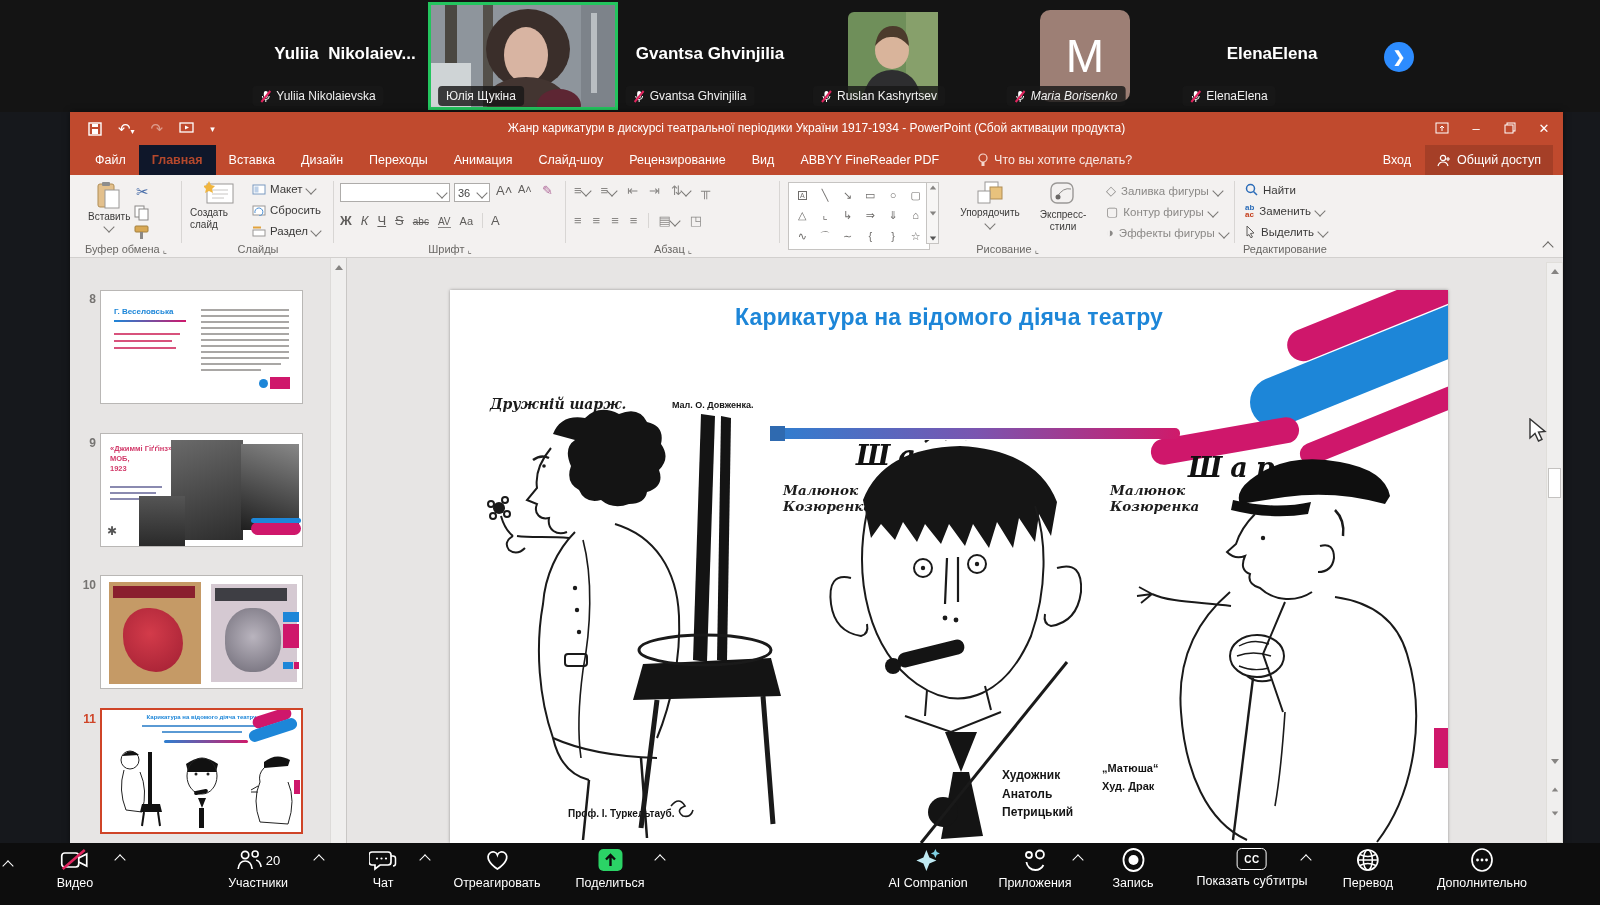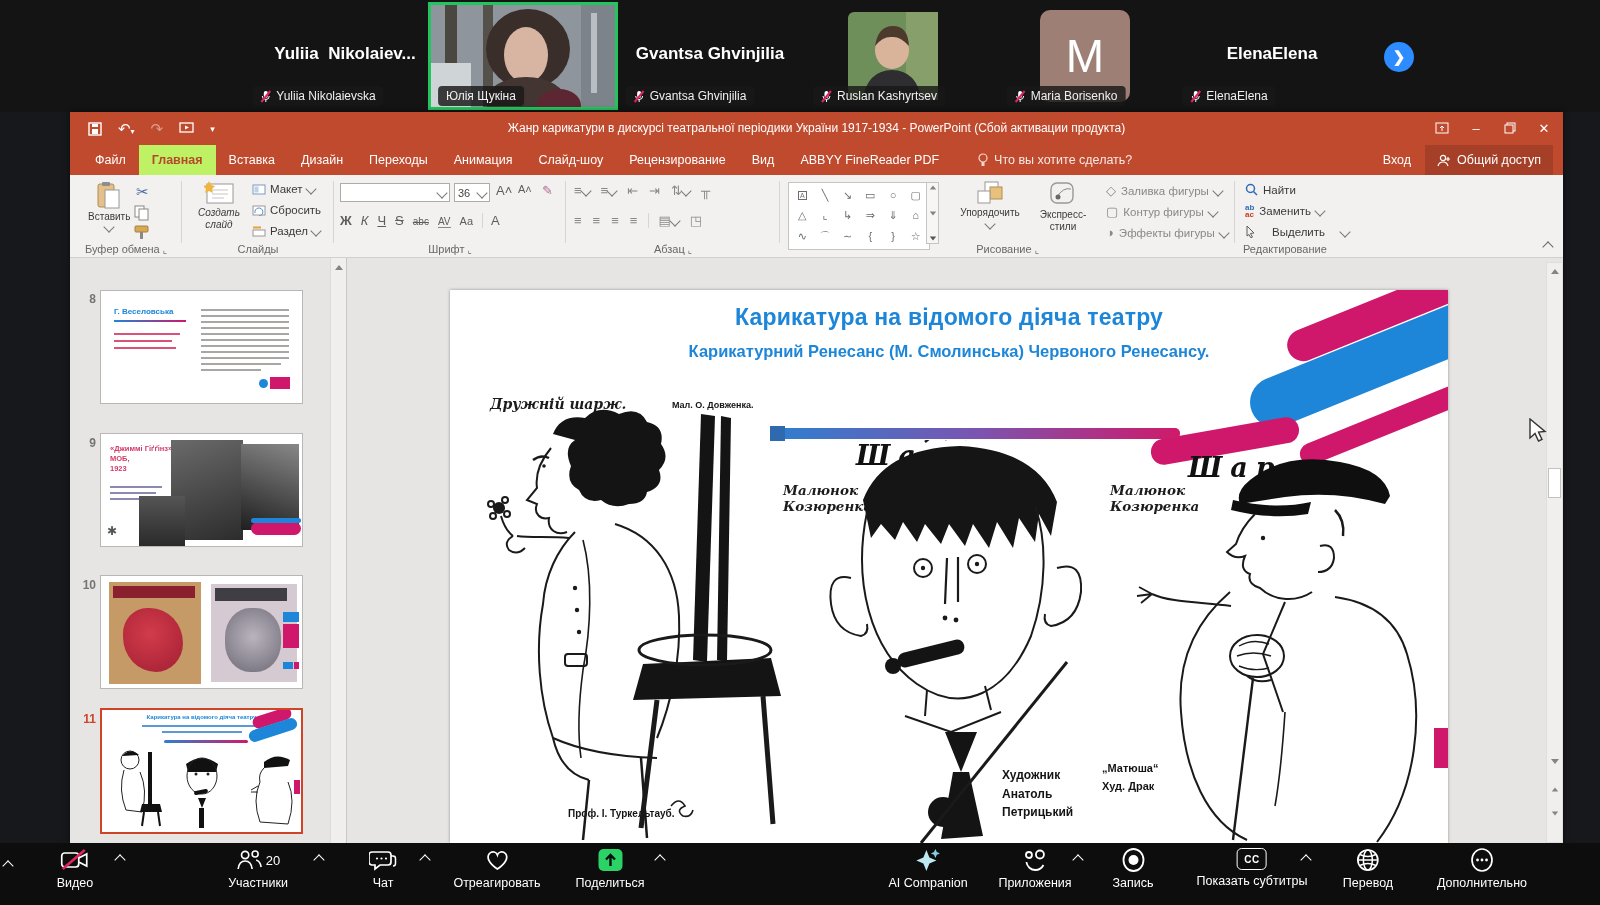--- a/index.html
+++ b/index.html
@@ -15,21 +15,21 @@
   .next-btn{width:30px;height:30px;border-radius:50%;background:#2d8cff;display:flex;align-items:center;justify-content:center;}
   .next-btn span{color:#fff;font-size:15px;font-weight:bold;}
   
   .ppt{left:70px;top:112px;width:1493px;height:731px;background:#f3f1f0;box-shadow:0 0 6px rgba(0,0,0,.5);}
   .tbar{left:0;top:0;width:1493px;height:33px;background:#c04a2e;color:#fff;}
   .tbar-title{font-size:12px;line-height:33px;text-align:center;width:100%;color:#fff;}
   .qat{display:flex;gap:16px;align-items:center;height:33px;padding-left:18px;color:#fff;font-size:13px;}
   .winbtn{width:34px;height:24px;display:flex;align-items:center;justify-content:center;color:#fff;font-size:13px;}
   .tabrow{left:0;top:33px;width:1493px;height:30px;background:#c04a2e;display:flex;align-items:flex-end;padding-left:12px;box-sizing:border-box;}
   .tab{color:#fff;font-size:12.5px;padding:0 13px;line-height:30px;}
-  .tab.active{background:#bef264;color:#b5482c;font-weight:bold;}
+  .tab.active{background:#0f172a;color:#b5482c;font-weight:bold;}
   .tellme{color:rgba(255,255,255,.88);font-size:12.5px;line-height:30px;display:flex;gap:6px;align-items:center;margin-left:26px;}
   .acct{position:absolute;right:10px;top:33px;height:30px;display:flex;align-items:center;color:#fff;font-size:12.5px;gap:0;}
   .share-tab{background:rgba(0,0,0,.14);height:30px;display:flex;align-items:center;padding:0 12px;gap:6px;}
   
   .ribbon{left:0;top:63px;width:1493px;height:83px;background:#f3f1f0;border-bottom:1px solid #d2d0ce;box-sizing:border-box;}
   .rgroup{position:absolute;top:0;height:82px;}
   .rgroup .gsep{position:absolute;right:0;top:6px;bottom:14px;width:1px;background:#d8d6d4;}
   .glabel{position:absolute;bottom:2px;left:0;right:0;text-align:center;font-size:11px;color:#696764;}
   .rsmall{font-size:11.5px;color:#3b3a39;}
   .glyph{color:#8a8886;font-size:13px;}
@@ -133,21 +133,21 @@
   </div>
   <div class="abs pill" style="left:879px;">
     <svg width="11" height="13">
         <rect x="3.5" y="1" width="4" height="7" rx="2" fill="#fff"></rect>
         <path d="M2,6 a3.5,3.5 0 0 0 7,0" stroke="#fff" fill="none"></path>
         <line x1="5.5" y1="9.5" x2="5.5" y2="12" stroke="#fff"></line>
         <line x1="1" y1="12" x2="10" y2="1" stroke="#e0245e" stroke-width="2"></line>
       </svg>
     <span>Ruslan Kashyrtsev</span>
   </div>
-  <div class="abs pill" style="left:1066px;">
+  <div class="abs pill" style="left:1066px;font-style:italic;">
     <svg width="11" height="13">
         <rect x="3.5" y="1" width="4" height="7" rx="2" fill="#fff"></rect>
         <path d="M2,6 a3.5,3.5 0 0 0 7,0" stroke="#fff" fill="none"></path>
         <line x1="5.5" y1="9.5" x2="5.5" y2="12" stroke="#fff"></line>
         <line x1="1" y1="12" x2="10" y2="1" stroke="#e0245e" stroke-width="2"></line>
       </svg>
     <span>Maria Borisenko</span>
   </div>
   <div class="abs pill" style="left:1229px;">
     <svg width="11" height="13">
@@ -257,21 +257,21 @@
 
       <div class="rgroup" style="left:112px;width:152px;">
         <div class="abs bigbtn" style="left:8px;top:6px;width:58px;">
           <svg width="30" height="24">
               <rect x="3" y="3" width="26" height="19" fill="#fff" stroke="#9a9896"></rect>
               <line x1="8" y1="9" x2="24" y2="9" stroke="#c8c6c4"></line>
               <line x1="8" y1="13" x2="24" y2="13" stroke="#c8c6c4"></line>
               <line x1="8" y1="17" x2="20" y2="17" stroke="#c8c6c4"></line>
               <path d="M5,0 l2,4 4,1 -3,3 1,4 -4,-2 -4,2 1,-4 -3,-3 4,-1 Z" fill="#f0b53e"></path>
             </svg>
-          <span style="text-align:center;line-height:1.15;font-style:italic;">Создать слайд</span>
+          <span style="text-align:left;line-height:1.15;">Создать слайд</span>
         </div>
         <div class="abs rsmall" style="left:70px;top:8px;display:flex;gap:4px;align-items:center;">
             <svg width="14" height="11">
               <rect x="1" y="1" width="12" height="9" fill="#fff" stroke="#7a9ac0"></rect>
               <rect x="2.5" y="2.5" width="4" height="6" fill="#bcd0e8"></rect>
             </svg>
             <span>Макет</span>
             <span class="chev dn"></span>
           </div>
         <div class="abs rsmall" style="left:70px;top:29px;display:flex;gap:4px;align-items:center;">
@@ -407,21 +407,21 @@
               <circle cx="5.5" cy="5.5" r="4" fill="none" stroke="#2b6cb8" stroke-width="1.5"></circle>
               <line x1="8.5" y1="8.5" x2="12" y2="12" stroke="#2b6cb8" stroke-width="1.5"></line>
             </svg>
           <span>Найти</span>
           </div>
         <div class="abs rsmall" style="left:10px;top:29px;display:flex;gap:5px;align-items:center;">
           <span style="font-size:8px;line-height:.9;color:#2b6cb8;font-weight:bold;">ab<br><span style="color:#c43e1c;">ac</span></span>
           <span>Заменить</span>
             <span class="chev dn"></span>
           </div>
-        <div class="abs rsmall" style="left:10px;top:50px;display:flex;gap:16px;align-items:center;justify-content:flex-end;">
+        <div class="abs rsmall" style="left:10px;top:50px;display:flex;gap:5px;align-items:center;justify-content:flex-end;">
           <svg width="11" height="13">
               <path d="M2,1 L9,8 L5.5,8.5 L7.5,12 L5.8,12.8 L4,9.5 L2,11 Z" fill="none" stroke="#5f5d5b"></path>
             </svg>
           <span>Выделить</span>
             <span class="chev dn"></span>
           </div>
         <div class="glabel" style="text-align:left;padding-left:8px;"><span>Редактирование</span></div>
       </div>
 
       <span class="abs chev up" style="left:1474px;top:68px;border-color:#696764;"></span>
@@ -530,21 +530,20 @@
 
       <div class="slide">
 
         <div class="abs stripe" style="left:830px;top:2px;width:230px;height:32px;background:#cf176b;transform:rotate(-22deg);"></div>
         <div class="abs stripe" style="left:792px;top:46px;width:270px;height:50px;background:#1d86d8;transform:rotate(-22deg);border-radius:28px;"></div>
         <div class="abs stripe" style="left:842px;top:112px;width:240px;height:22px;background:#cf176b;transform:rotate(-22deg);"></div>
         <div class="abs stripe" style="left:700px;top:138px;width:150px;height:26px;background:#cf176b;transform:rotate(-10deg);"></div>
         <div class="abs" style="left:984px;top:438px;width:14px;height:40px;background:#cf176b;"></div>
 
         <div class="abs sl-title blue" style="top:14px;">Карикатура на відомого діяча театру</div>
-        <div class="abs sl-sub blue" style="top:52px;">Карикатурний Ренесанс (М. Смолинська) Червоного Ренесансу.</div>
 
         <div class="abs serifit" style="left:40px;top:106px;font-size:14px;font-weight:bold;font-style:italic;">Дружній шарж.</div>
         <div class="abs capbold" style="left:222px;top:110px;font-size:9px;">Мал. О. Довженка.</div>
 
         <div class="abs" style="left:322px;top:138px;width:408px;height:11px;border-radius:5px;background:linear-gradient(90deg,#2e7fd0,#7a55b0,#cf1a6a);"></div>
         <div class="abs" style="left:320px;top:136px;width:15px;height:15px;background:#2f6ab0;"></div>
 
         <div class="abs sharzh" style="left:380px;top:150px;width:190px;text-align:center;">Шарж</div>
         <div class="abs serifit" style="left:333px;top:192px;font-size:13.5px;font-weight:bold;white-space:pre-line;">Малюнок
 Козюренка</div>

